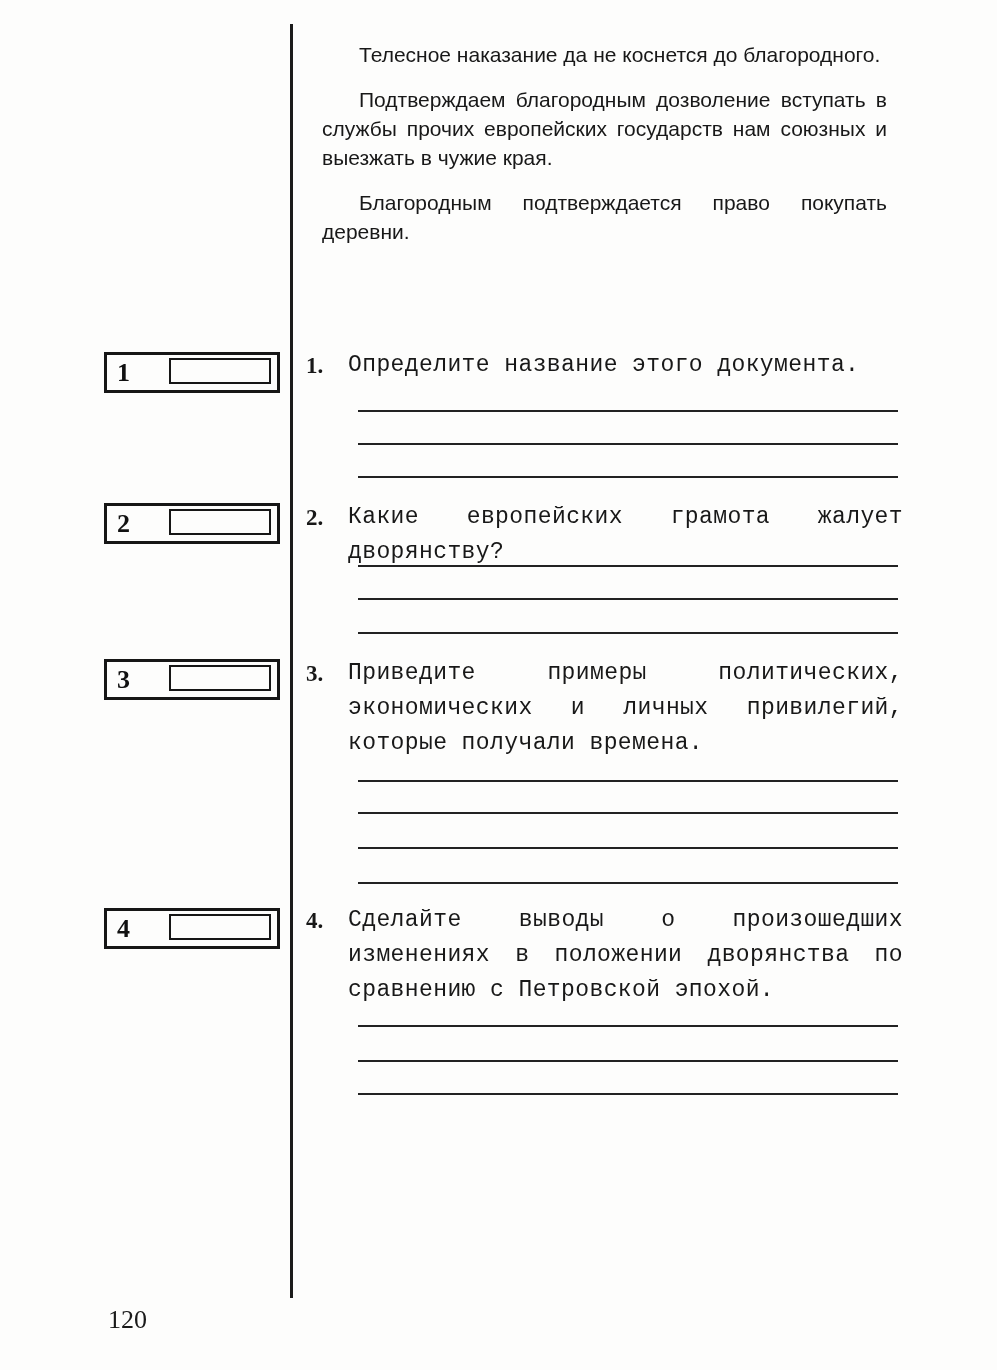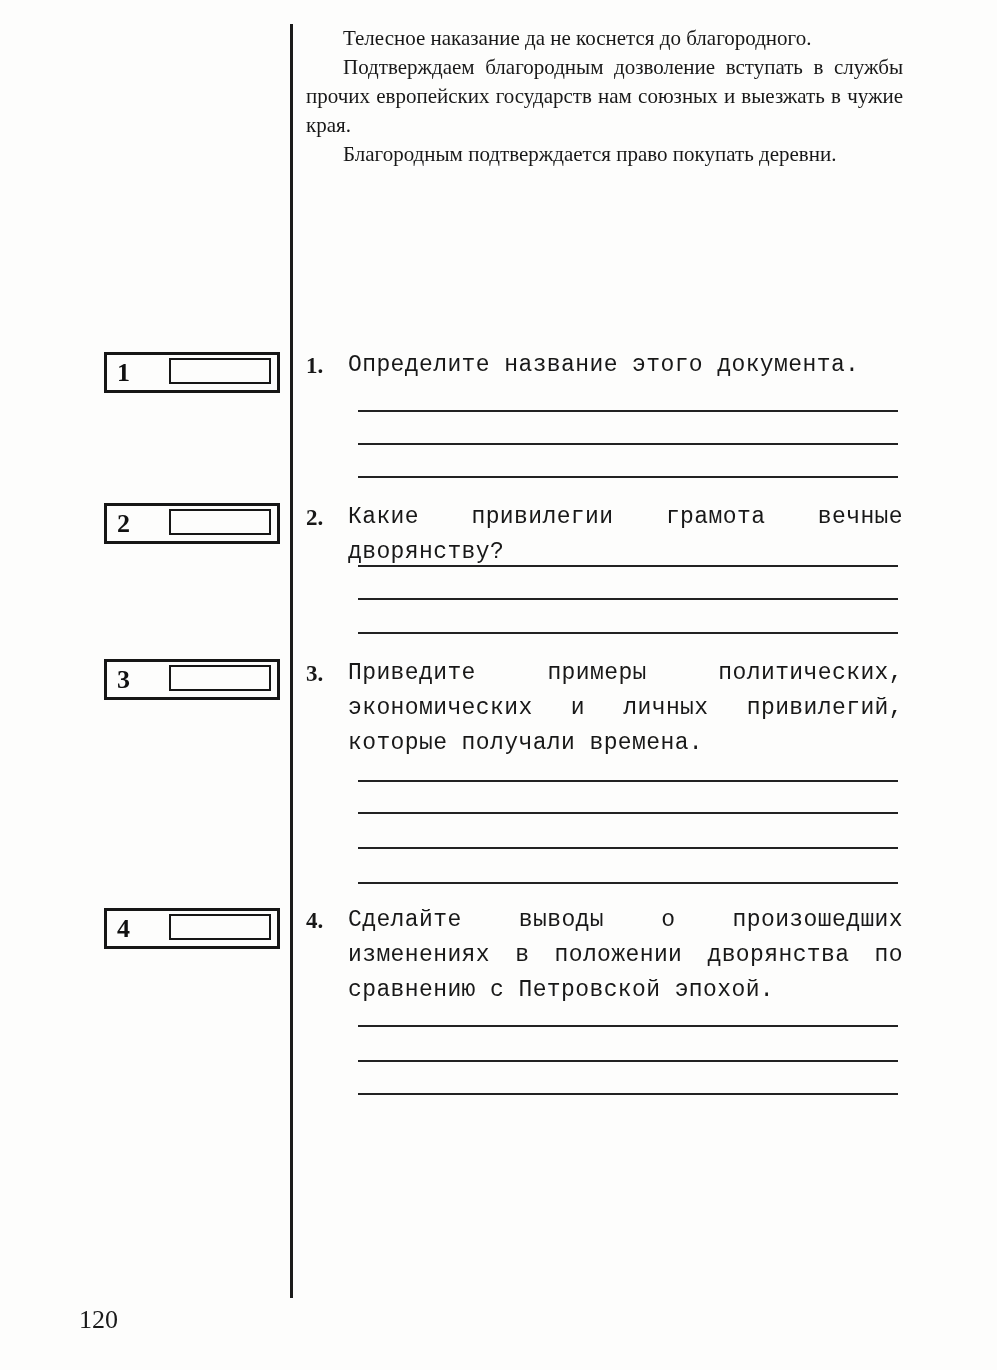--- a/index.html
+++ b/index.html
@@ -30,23 +30,22 @@
     left: 306px;
     top: 24px;
     width: 597px;
     font-family: "Liberation Sans", "DejaVu Sans", sans-serif;
     font-size: 21px;
     line-height: 29px;
     text-align: justify;
     color: #181818;
   }
   .excerpt p {
-    margin: 0;
+    margin: 16px;
     text-indent: 37px;
-    font-family: Liberation Serif, serif;
   }
   
   .question {
     position: absolute;
     left: 306px;
     width: 597px;
     display: flex;
     font-family: "Liberation Serif", "DejaVu Serif", serif;
     font-size: 23px;
     line-height: 35px;
@@ -103,21 +102,21 @@
     border: 2px solid #161616;
     background: #fdfdfc;
   }
   .b1 { top: 352px; }
   .b2 { top: 503px; }
   .b3 { top: 659px; }
   .b4 { top: 908px; }
   
   .page-number {
     position: absolute;
-    left: 79px;
+    left: 108px;
     top: 1305px;
     font-family: "Liberation Serif", "DejaVu Serif", serif;
     font-size: 26px;
     color: #1a1a1a;
   }
 </style>
 </head>
 <body>
 
 <div class="page">
@@ -133,21 +132,21 @@
   <div class="question q1">
     <span class="q-num">1.</span>
     <span class="q-text">Определите название этого документа.</span>
   </div>
   <div class="answer-line" style="top:410px"></div>
   <div class="answer-line" style="top:443px"></div>
   <div class="answer-line" style="top:476px"></div>
 
   <div class="question q2">
     <span class="q-num">2.</span>
-    <span class="q-text">Какие привилегии грамота вечные дворянству?</span>
+    <span class="q-text">Какие европейских грамота жалует дворянству?</span>
   </div>
   <div class="answer-line" style="top:565px"></div>
   <div class="answer-line" style="top:598px"></div>
   <div class="answer-line" style="top:632px"></div>
 
   <div class="question q3">
     <span class="q-num">3.</span>
     <span class="q-text">Приведите примеры политических, экономических и личных привилегий, которые получали времена.</span>
   </div>
   <div class="answer-line" style="top:780px"></div>

